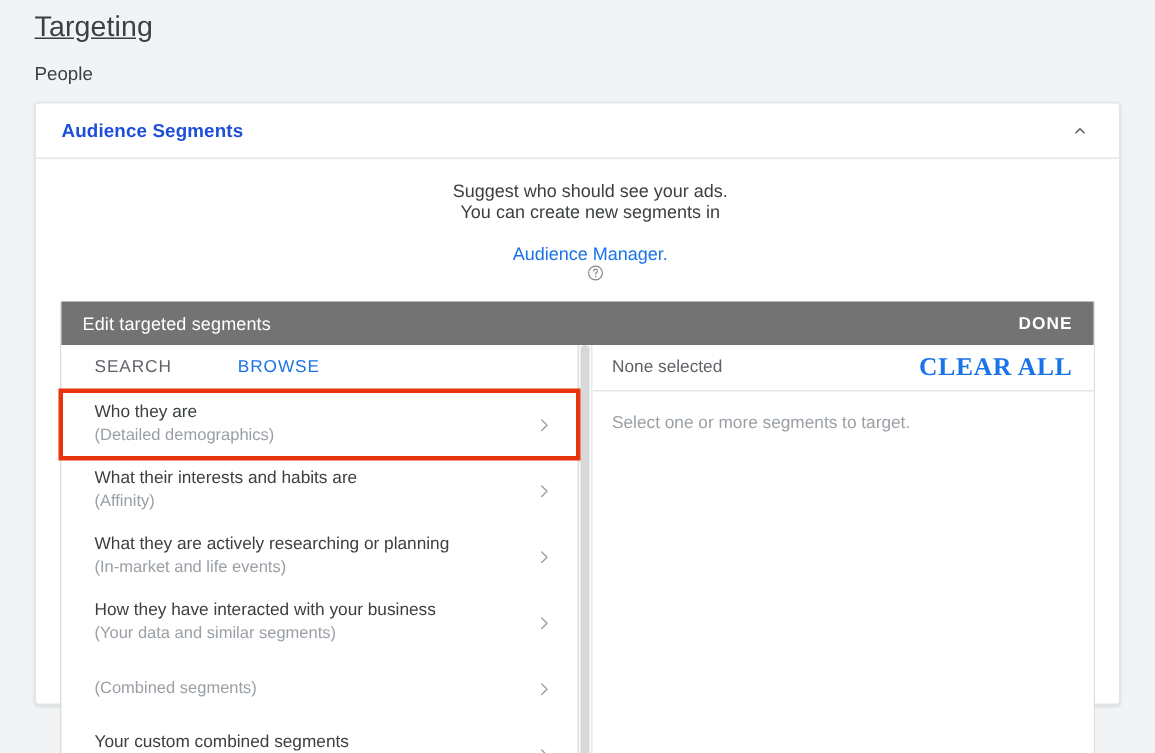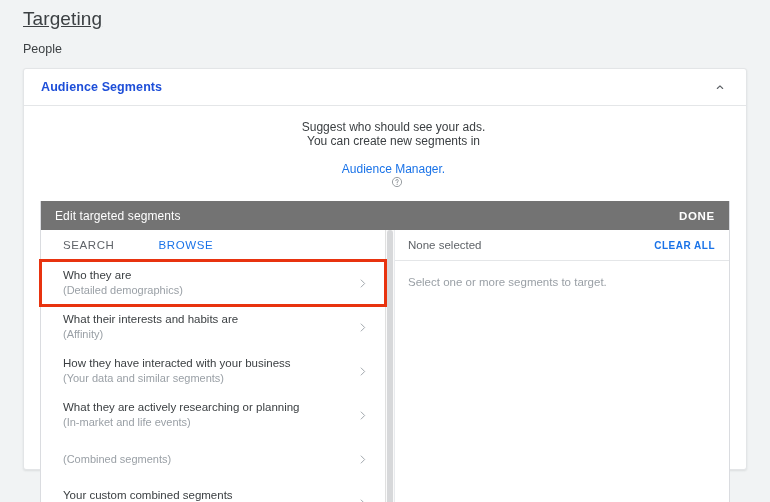--- a/index.html
+++ b/index.html
@@ -226,25 +226,26 @@
     height: 31px;
     border-bottom: 1px solid #e4e6e8;
     padding: 0 14px 0 13px;
     box-sizing: border-box;
   }
   .right-head-label {
     font-size: 11.5px;
     color: #5f6368;
   }
   .clear-all {
-    font-size: 10px;
+    font-size: 17px;
     font-weight: bold;
     letter-spacing: 0.5px;
     color: #1a73e8;
     cursor: pointer;
+    font-family: Liberation Serif, serif;
   }
   .right-placeholder {
     font-size: 11.5px;
     color: #9aa0a6;
     padding: 15px 0 0 13px;
   }
 </style>
 </head>
 <body>
 
@@ -313,34 +314,34 @@
               </div>
               <span class="chev">
                 <svg width="13" height="13" viewBox="0 0 24 24" aria-hidden="true">
                     <path d="M9.5 5.5 16 12l-6.5 6.5" fill="none" stroke="#9aa0a6" stroke-width="1.7" stroke-linecap="round" stroke-linejoin="round"></path>
                   </svg>
               </span>
             </div>
 
             <div class="seg-row">
               <div class="seg-texts">
+                <span class="seg-title">What they are actively researching or planning</span>
+                <span class="seg-sub">(In-market and life events)</span>
+              </div>
+              <span class="chev">
+                <svg width="13" height="13" viewBox="0 0 24 24" aria-hidden="true">
+                    <path d="M9.5 5.5 16 12l-6.5 6.5" fill="none" stroke="#9aa0a6" stroke-width="1.7" stroke-linecap="round" stroke-linejoin="round"></path>
+                  </svg>
+              </span>
+            </div>
+
+            <div class="seg-row">
+              <div class="seg-texts">
                 <span class="seg-title">How they have interacted with your business</span>
                 <span class="seg-sub">(Your data and similar segments)</span>
-              </div>
-              <span class="chev">
-                <svg width="13" height="13" viewBox="0 0 24 24" aria-hidden="true">
-                    <path d="M9.5 5.5 16 12l-6.5 6.5" fill="none" stroke="#9aa0a6" stroke-width="1.7" stroke-linecap="round" stroke-linejoin="round"></path>
-                  </svg>
-              </span>
-            </div>
-
-            <div class="seg-row">
-              <div class="seg-texts">
-                <span class="seg-title">What they are actively researching or planning</span>
-                <span class="seg-sub">(In-market and life events)</span>
               </div>
               <span class="chev">
                 <svg width="13" height="13" viewBox="0 0 24 24" aria-hidden="true">
                     <path d="M9.5 5.5 16 12l-6.5 6.5" fill="none" stroke="#9aa0a6" stroke-width="1.7" stroke-linecap="round" stroke-linejoin="round"></path>
                   </svg>
               </span>
             </div>
 
             <div class="seg-row">
               <div class="seg-texts">

